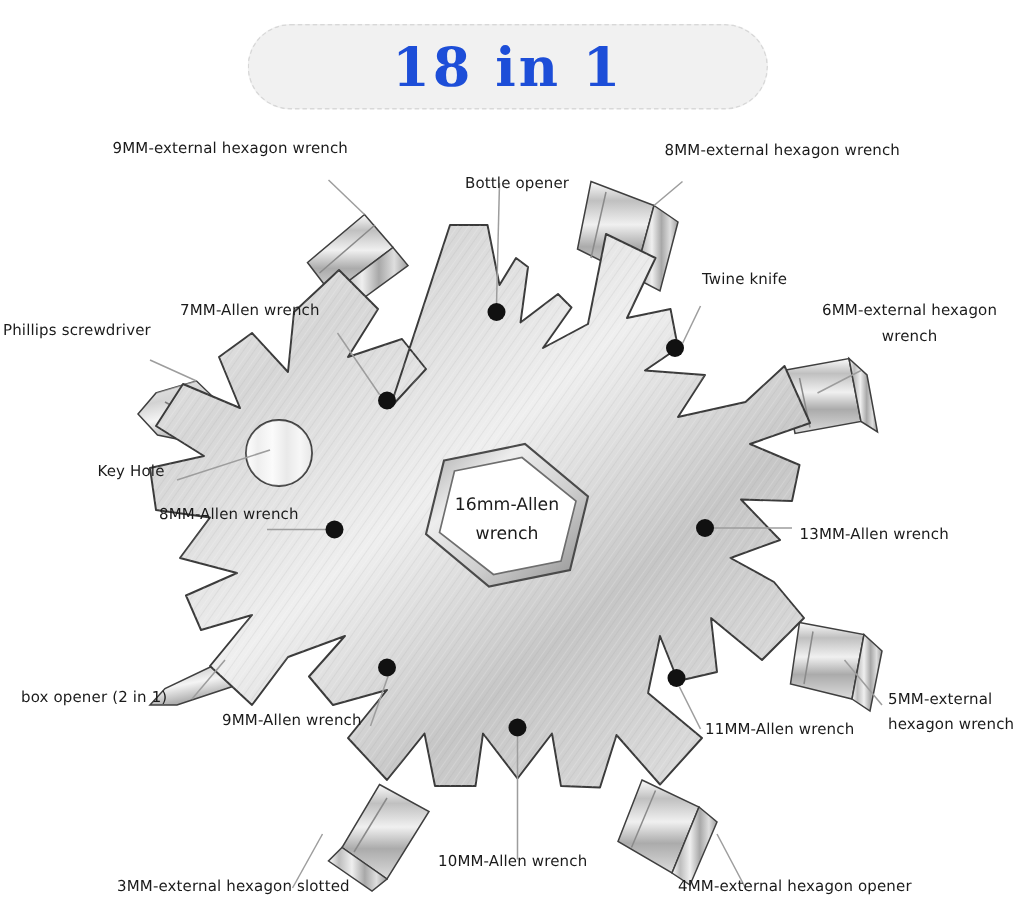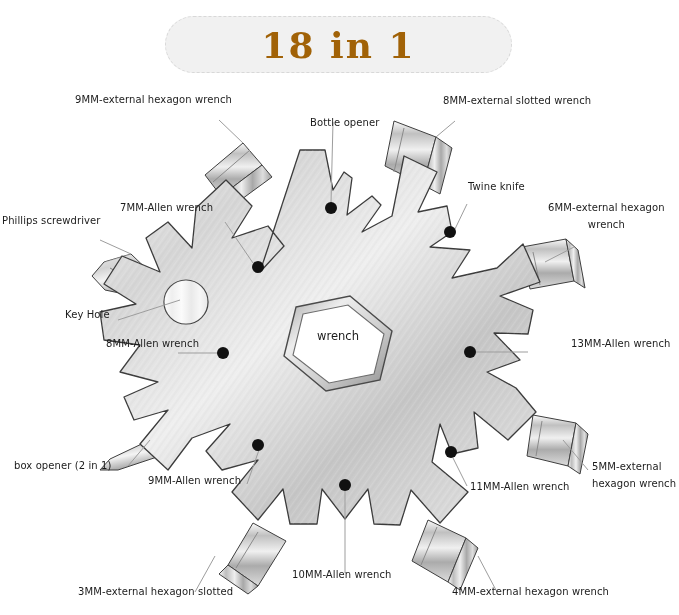--- a/index.html
+++ b/index.html
@@ -34,21 +34,21 @@
     top: 0;
     width: 100%;
     height: 100%;
     display: flex;
     align-items: center;
     justify-content: center;
     font-family: "DejaVu Serif", serif;
     font-weight: bold;
     font-size: 36px;
     letter-spacing: 2px;
-    color: #a16207;
+    color: #1d4ed8;
   }
 
   
   #artwork {
     position: absolute;
     left: 0;
     top: 0;
     width: 679px;
     height: 615px;
   }
@@ -252,44 +252,45 @@
         <circle cx="450" cy="232" r="6" fill="#111111"></circle>
         <circle cx="223" cy="353" r="6" fill="#111111"></circle>
         <circle cx="470" cy="352" r="6" fill="#111111"></circle>
         <circle cx="258" cy="445" r="6" fill="#111111"></circle>
         <circle cx="451" cy="452" r="6" fill="#111111"></circle>
         <circle cx="345" cy="485" r="6" fill="#111111"></circle>
       </g>
   </svg>
 
   <div class="center-label" style="left:283px; top:327px;">
+    <div>16mm-Allen</div>
     <div>wrench</div>
   </div>
 
   <div id="callout-layer">
       <div class="callout" style="left: 75px; top: 91px;"><div>9MM-external hexagon wrench</div></div>
       <div class="callout" style="left: 310px; top: 94px; margin-top: 20px;"><div>Bottle opener</div></div>
-      <div class="callout" style="left: 443px; top: 92px;"><div>8MM-external slotted wrench</div></div>
+      <div class="callout" style="left: 443px; top: 92px;"><div>8MM-external hexagon wrench</div></div>
       <div class="callout" style="left: 120px; top: 199px;"><div>7MM-Allen wrench</div></div>
       <div class="callout" style="left: 468px; top: 178px;"><div>Twine knife</div></div>
       <div class="callout two-line" style="left: 548px; top: 199px;">
         <div>6MM-external hexagon</div>
         <div style="text-align: center;">wrench</div>
       </div>
       <div class="callout" style="left: 2px; top: 212px;"><div>Phillips screwdriver</div></div>
       <div class="callout" style="left: 65px; top: 306px;"><div>Key Hole</div></div>
       <div class="callout" style="left: 73px; top: 335px; margin-left: 33px;"><div>8MM-Allen wrench</div></div>
-      <div class="callout" style="left: 533px; top: 335px; margin-left: 38px;"><div>13MM-Allen wrench</div></div>
+      <div class="callout" style="left: 533px; top: 348px;"><div>13MM-Allen wrench</div></div>
       <div class="callout two-line" style="left: 14px; top: 457px;">
         <div>box opener (2 in 1)</div>
       </div>
       <div class="callout" style="left: 148px; top: 472px;"><div>9MM-Allen wrench</div></div>
       <div class="callout" style="left: 470px; top: 478px;"><div>11MM-Allen wrench</div></div>
       <div class="callout two-line" style="left: 592px; top: 458px;">
         <div>5MM-external</div>
         <div>hexagon wrench</div>
       </div>
       <div class="callout" style="left: 78px; top: 583px;"><div>3MM-external hexagon slotted</div></div>
       <div class="callout" style="left: 292px; top: 566px;"><div>10MM-Allen wrench</div></div>
-      <div class="callout" style="left: 452px; top: 583px;"><div>4MM-external hexagon wrench</div></div>
+      <div class="callout" style="left: 452px; top: 583px;"><div>4MM-external hexagon opener</div></div>
     </div>
 
 </div>
 
 </body></html>

